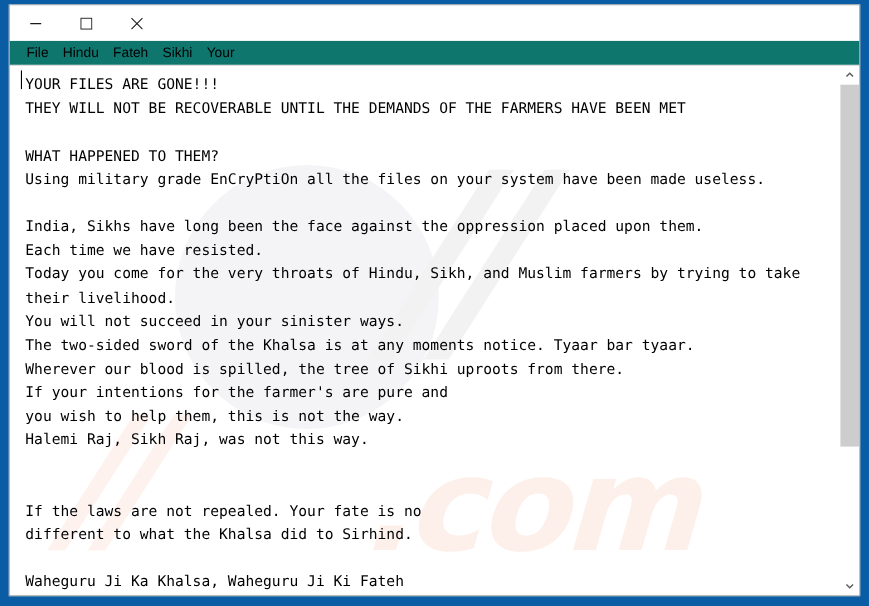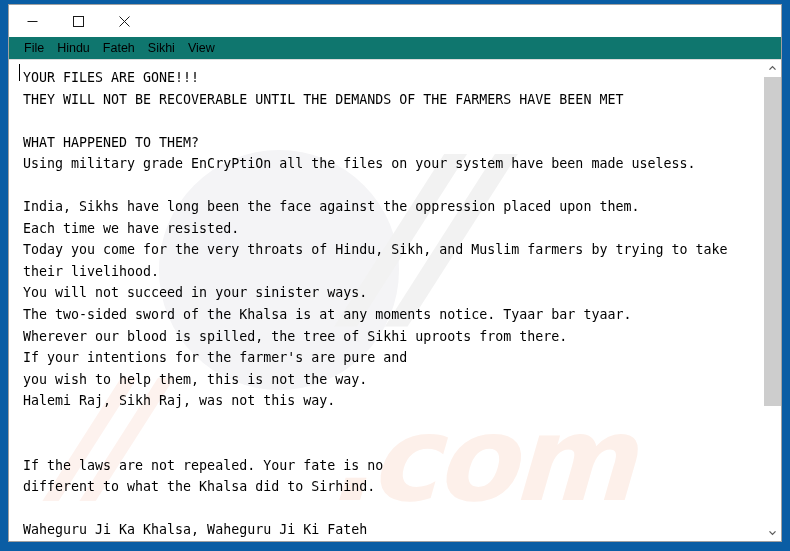--- a/index.html
+++ b/index.html
@@ -243,21 +243,21 @@
           </svg>
         </button>
       </div>
     </div>
 
     <div id="menubar">
       <span class="menu-item">File</span>
       <span class="menu-item">Hindu</span>
       <span class="menu-item">Fateh</span>
       <span class="menu-item">Sikhi</span>
-      <span class="menu-item">View</span>
+      <span class="menu-item">Your</span>
     </div>
 
     <div id="editor-wrap">
 
       <div id="textarea">
         <div class="wm" id="wm-circle"></div>
         <div class="wm" id="wm-slash">//</div>
         <div class="wm" id="wm-pink">//</div>
         <div class="wm" id="wm-dotcom">.com</div>
         <div id="caret"></div>

